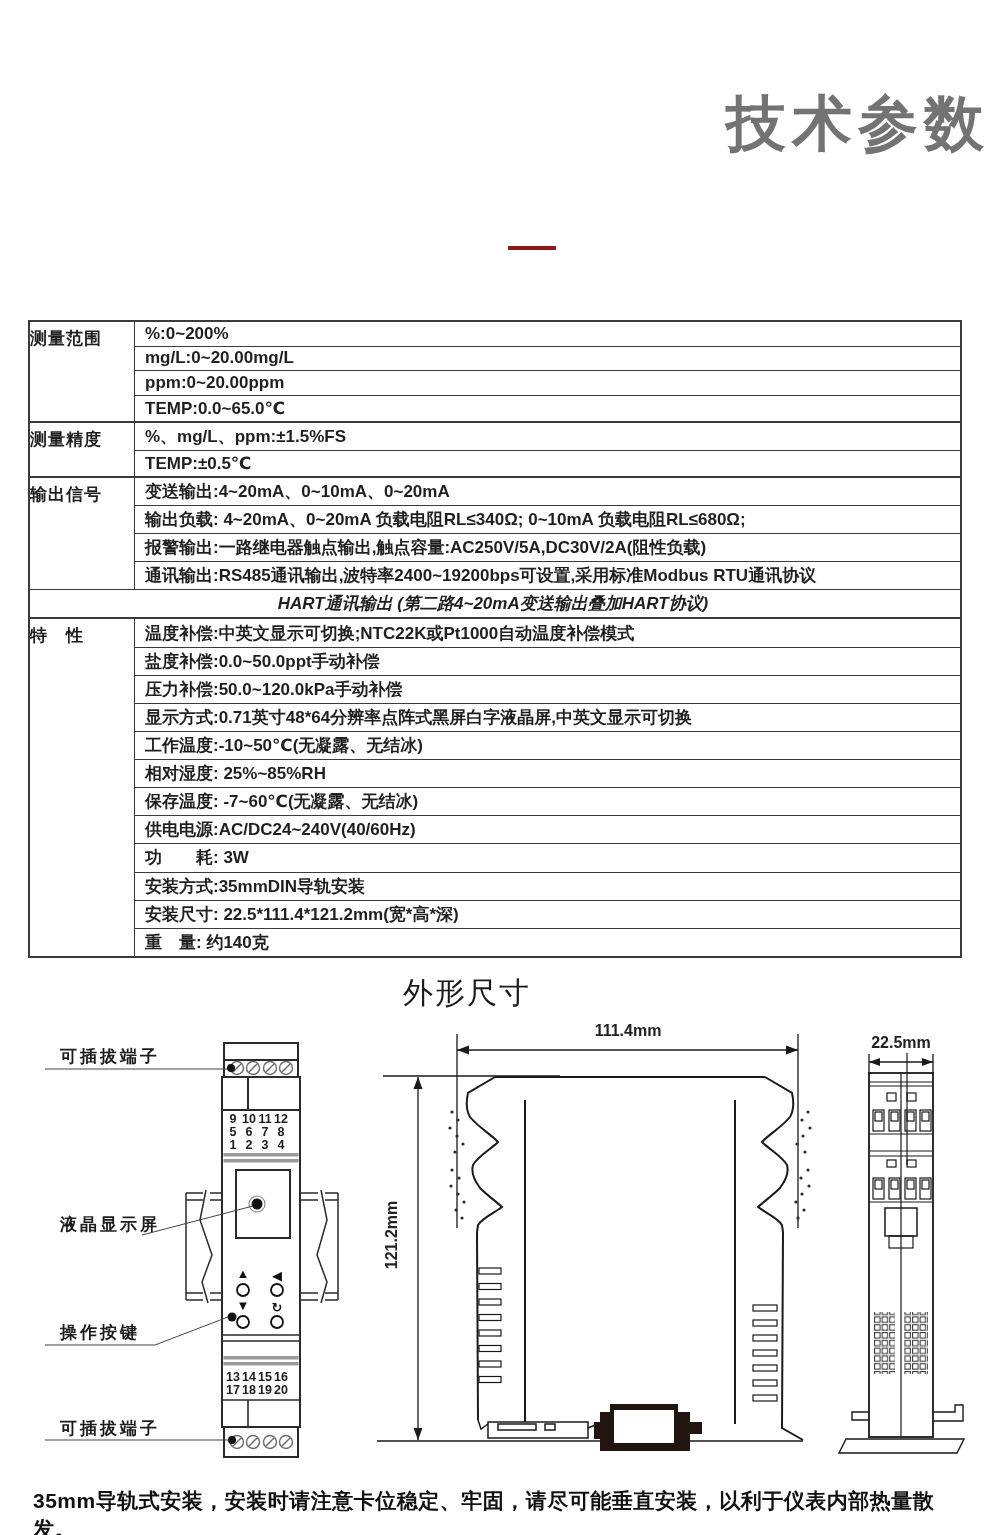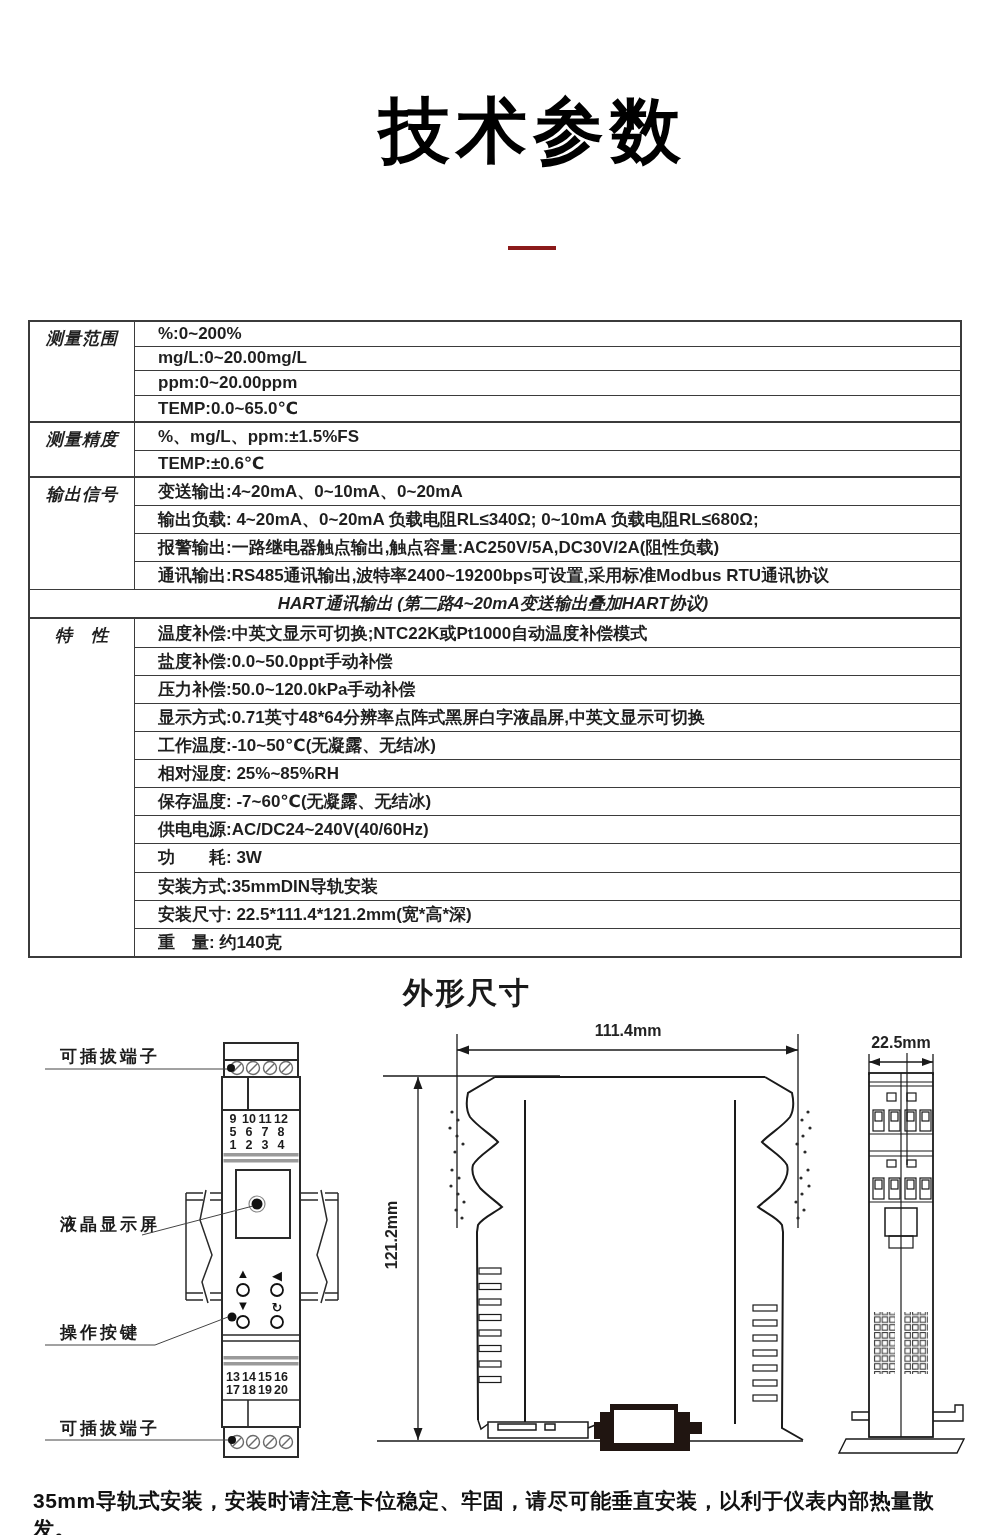--- a/index.html
+++ b/index.html
@@ -1,33 +1,33 @@
 <!DOCTYPE html>
 <html><head>
 <meta charset="utf-8">
 <style>
   html,body{margin:0;padding:0;}
   body{width:990px;height:1535px;position:relative;background:#ffffff;
        font-family:"Liberation Sans","DejaVu Sans",sans-serif;color:#1f1f1f;overflow:hidden;}
 
-  .page-title{position:absolute;left:76px;top:84px;width:914px;text-align:center;
-    font-size:71px;font-weight:900;letter-spacing:6px;color:#000000;}
+  .page-title{position:absolute;left:76px;top:84px;width:914px;text-align:right;
+    font-size:60px;font-weight:900;letter-spacing:6px;color:#737373;}
   .title-divider{position:absolute;left:508px;top:246px;width:48px;height:4px;background:#8b1a1a;}
 
   table.spec{position:absolute;left:28px;top:320px;width:934px;height:638px;
     border-collapse:collapse;table-layout:fixed;border:2.4px solid #3b3b3b;}
   table.spec td{border:1.4px solid #3b3b3b;font-size:17px;font-weight:600;color:#1f1f1f;
-    padding:0 4px 0 23px;white-space:nowrap;overflow:hidden;}
-  table.spec td.lbl{width:104px;text-align:center;vertical-align:top;
-    padding:5px 0 0 0;letter-spacing:1px;font-style:italic;}
+    padding:0 4px 0 10px;white-space:nowrap;overflow:hidden;}
+  table.spec td.lbl{width:104px;vertical-align:top;
+    padding:5px 0 0 0;letter-spacing:1px;}
   table.spec tr.grp td{border-top-width:2.2px;}
   table.spec td.hart{text-align:center;padding-left:0;font-style:italic;}
 
   .section-title{position:absolute;left:347px;top:973px;width:240px;text-align:center;
-    font-size:30px;font-weight:700;letter-spacing:2px;color:#1a1a1a;}
+    font-size:30px;font-weight:400;letter-spacing:2px;color:#1a1a1a;}
 
   .dims{position:absolute;left:0;top:1020px;}
   .dims text{font-family:"Liberation Sans","DejaVu Sans",sans-serif;}
   .cn-label{font-size:17px;font-weight:700;letter-spacing:3px;fill:#1c1c1c;}
   .dim-label{font-size:16px;font-weight:600;fill:#222;}
   .tnum{font-size:12.5px;font-weight:700;fill:#1c1c1c;text-anchor:middle;}
   .btn-glyph{font-size:13px;font-weight:700;fill:#111;text-anchor:middle;}
 
   .footer-note{position:absolute;left:33px;top:1487px;width:940px;
     font-size:21px;font-weight:700;letter-spacing:.5px;color:#111;}
@@ -52,21 +52,21 @@
       </tr>
   <tr>
         <td>TEMP:0.0~65.0℃</td>
       </tr>
 
   <tr class="grp">
     <td class="lbl" rowspan="2">测量精度</td>
     <td>%、mg/L、ppm:±1.5%FS</td>
   </tr>
   <tr>
-        <td>TEMP:±0.6℃</td>
+        <td>TEMP:±0.5℃</td>
       </tr>
 
   <tr class="grp">
     <td class="lbl" rowspan="4">输出信号</td>
     <td>变送输出:4~20mA、0~10mA、0~20mA</td>
   </tr>
   <tr>
         <td>输出负载: 4~20mA、0~20mA 负载电阻RL≤340Ω; 0~10mA 负载电阻RL≤680Ω;</td>
       </tr>
   <tr>

